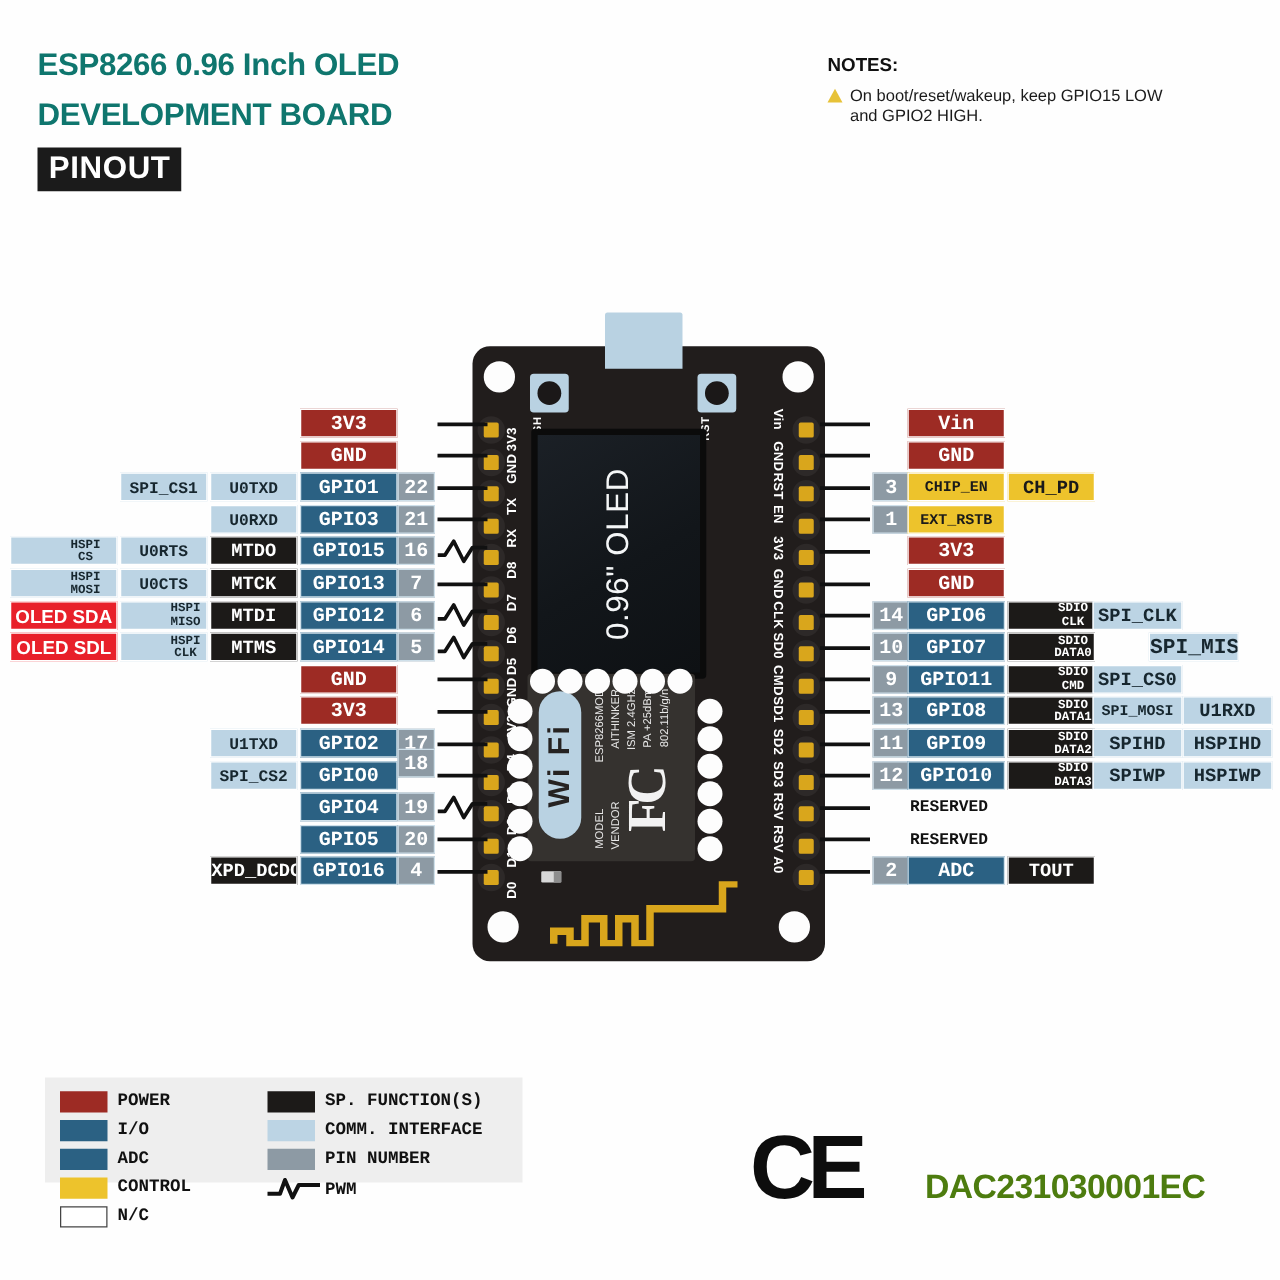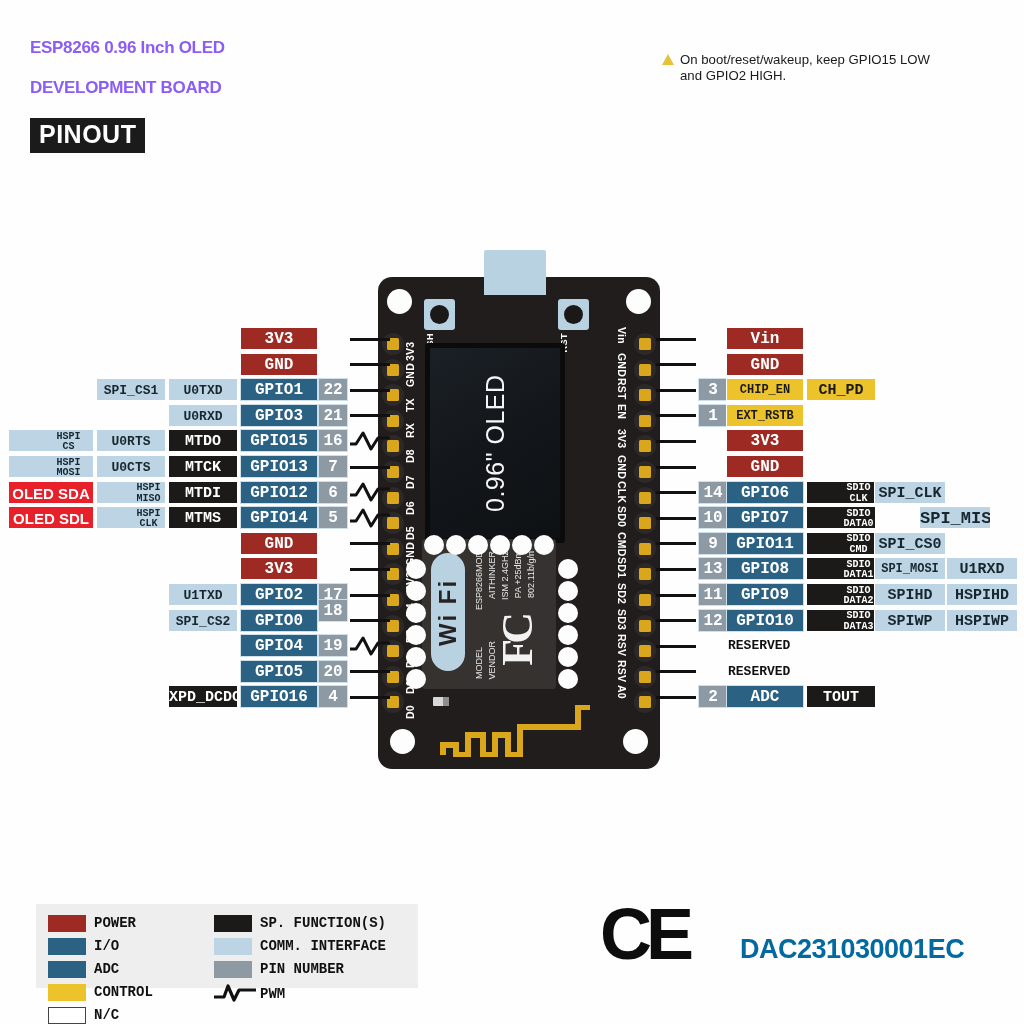--- a/index.html
+++ b/index.html
@@ -7,21 +7,21 @@
     width:1024px;height:1024px;position:relative;overflow:hidden;
     background:#fefefe;
     font-family:"Liberation Sans",sans-serif;
     -webkit-font-smoothing:antialiased;
   }
   .abs{position:absolute;}
 
   
   #title-line1,#title-line2{
     font-family:"Liberation Sans",sans-serif;
-    font-weight:bold;font-size:17px;color:#8b5cf6;
+    font-weight:bold;font-size:25px;color:#0f766e;
     letter-spacing:-0.3px;white-space:nowrap;
   }
   #pinout-badge{
     background:#1b1b1b;color:#fff;font-weight:bold;font-size:25px;
     padding:2px 9px 4px 9px;display:inline-block;letter-spacing:0.5px;
   }
 
   
   #notes-title{font-weight:bold;font-size:15px;color:#111;font-family:"Liberation Sans",sans-serif;}
   .note-row{position:relative;margin-bottom:7px;}
@@ -91,41 +91,42 @@
       white-space:nowrap;writing-mode:vertical-rl;transform:rotate(180deg);}
   #fcc{position:absolute;left:70px;top:78px;color:#f2f2f2;font-size:44px;font-weight:bold;
       font-family:"Liberation Serif",serif;writing-mode:vertical-rl;transform:rotate(180deg);
       letter-spacing:-5px;}
   .smd{position:absolute;width:16px;height:9px;background:#d8d8d8;border-radius:1px;}
   .smd:after{content:"";position:absolute;right:0;top:0;width:6px;height:9px;background:#8e8e8e;}
   #ant{position:absolute;left:60px;top:428px;width:160px;height:52px;}
   .pinrow-dot{position:absolute;width:22px;height:22px;background:#2d2928;border-radius:50%;}
 
   
-  #legend{position:absolute;left:36px;top:862px;width:382px;height:84px;background:#eeeeee;margin-top:42px;}
+  #legend{position:absolute;left:36px;top:862px;width:382px;height:84px;background:#eeeeee;}
   .lg-sw{position:absolute;width:38px;height:17px;}
   .lg-tx{position:absolute;font-family:"Liberation Mono","DejaVu Sans Mono",monospace;
     font-weight:bold;font-size:14px;color:#111;white-space:nowrap;}
 
   
   #ce{position:absolute;left:600px;top:898px;font-size:72px;font-weight:bold;
      font-family:"Liberation Sans",sans-serif;color:#0d0d0d;letter-spacing:-6px;line-height:72px;}
   #partnum{position:absolute;left:740px;top:934px;font-size:27px;font-weight:bold;
-     font-family:"Liberation Sans",sans-serif;color:#0369a1;letter-spacing:-0.5px;}
+     font-family:"Liberation Sans",sans-serif;color:#4d7c0f;letter-spacing:-0.5px;}
 </style>
 </head>
 <body>
 
 <div class="abs" id="title-line1" style="left:30px;top:38px;">ESP8266 0.96 Inch OLED</div>
 <div class="abs" id="title-line2" style="left:30px;top:78px;">DEVELOPMENT BOARD</div>
 <div class="abs" style="left:30px;top:118px;">
   <span id="pinout-badge">PINOUT</span>
 </div>
 
 <div class="abs" style="left:662px;top:44px;width:290px;">
+  <div id="notes-title">NOTES:</div>
   <div style="height:8px"></div>
   <div class="note-row">
     <span class="note-tri tri-yellow"></span>
     <span class="note-txt">On boot/reset/wakeup, keep GPIO15 LOW and GPIO2 HIGH.</span>
   </div>
 </div>
 
 <div id="board">
   <div id="usb"></div>
 

